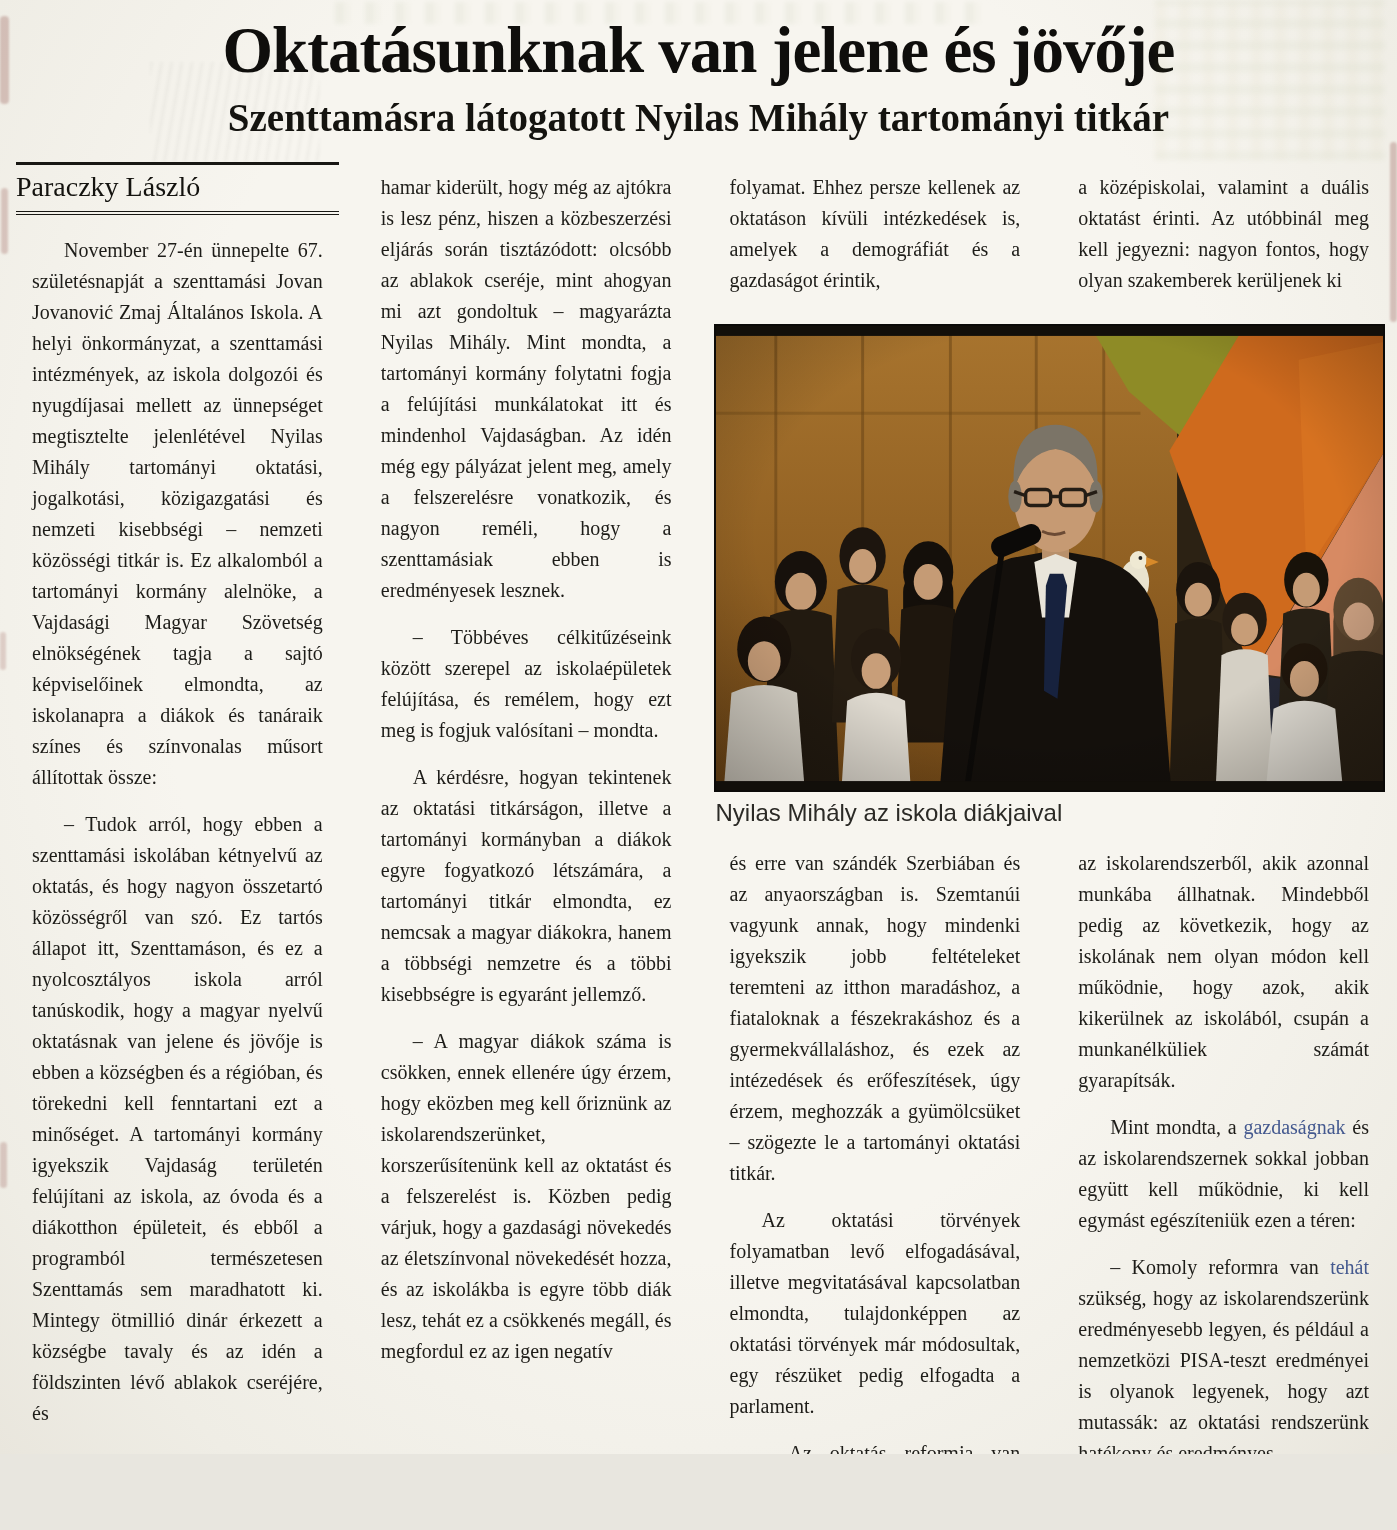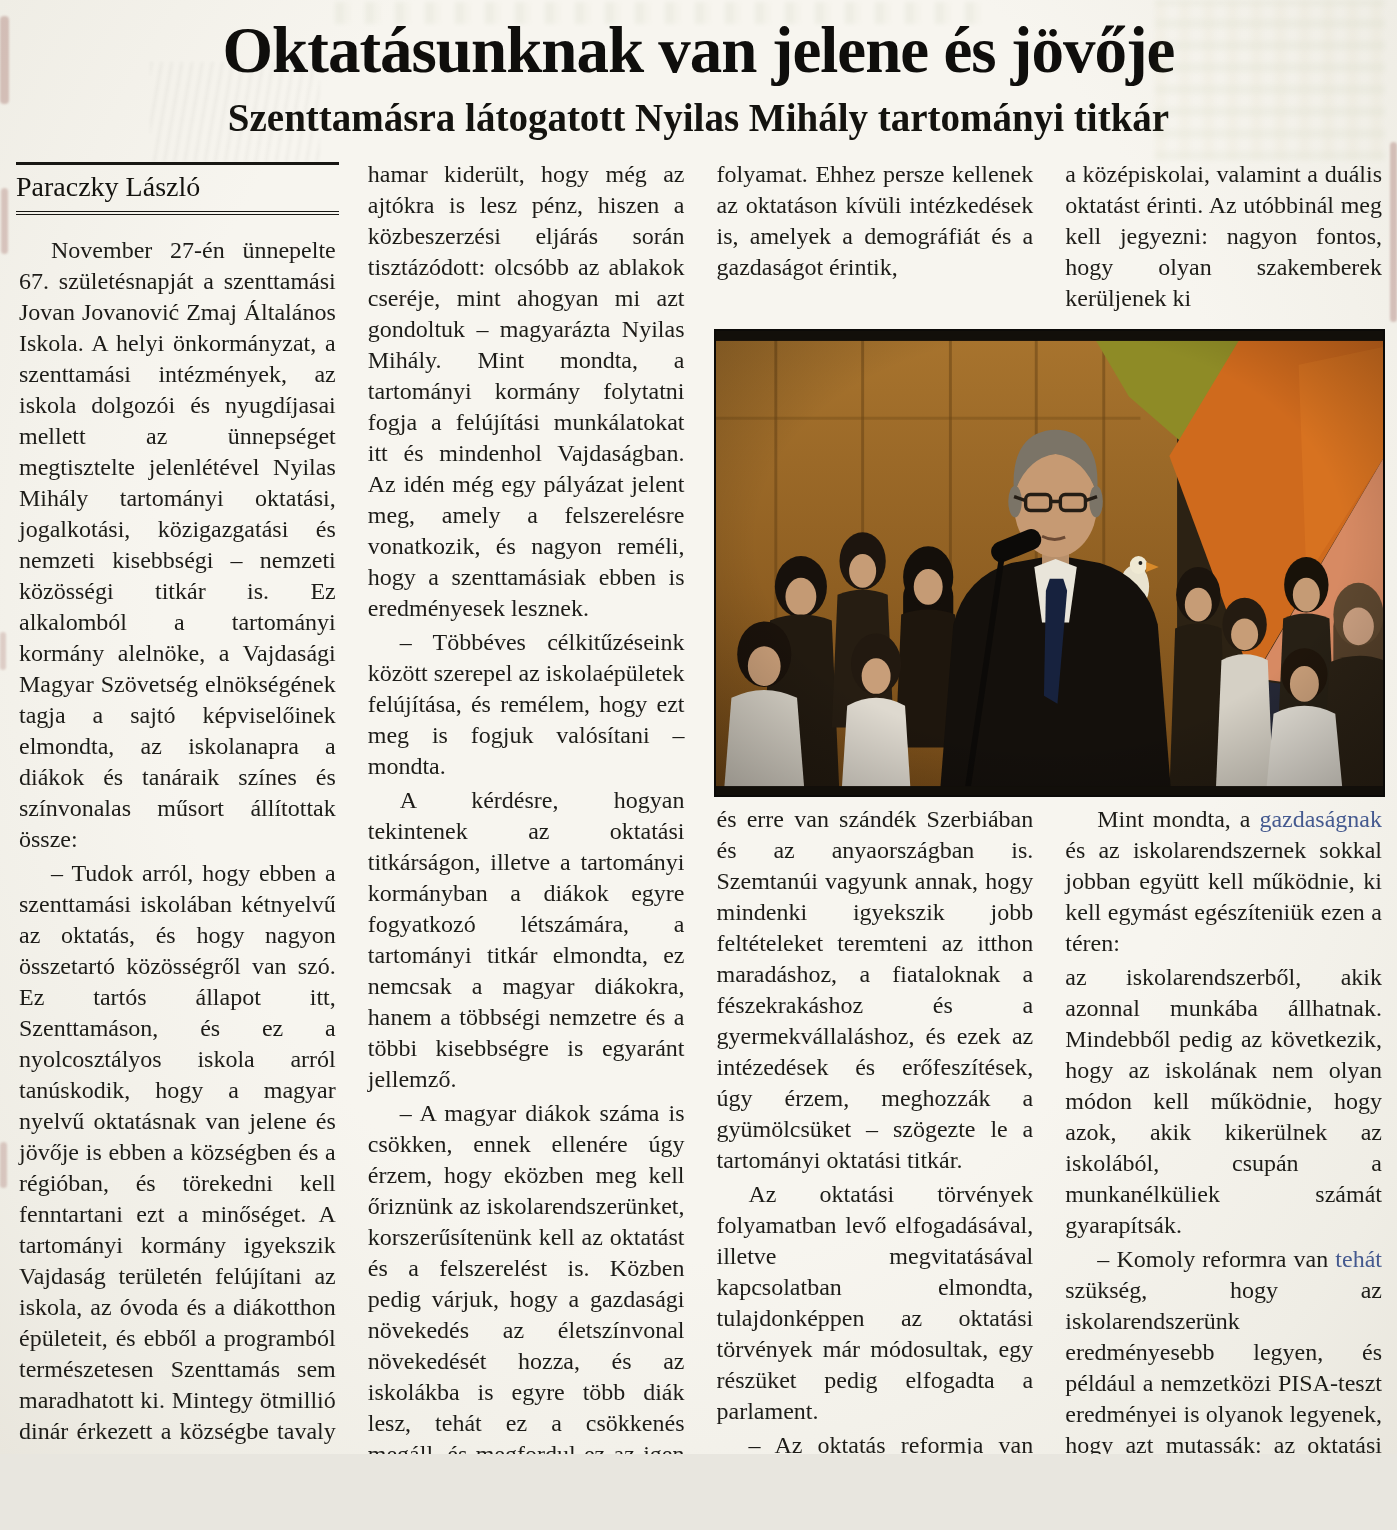--- a/index.html
+++ b/index.html
@@ -38,22 +38,22 @@
   }
   .col1{grid-area:1/1/4/2;}
   .col2{grid-area:1/2/4/3;}
   .col3top{grid-area:1/3/2/4;}
   .col4top{grid-area:1/4/2/5;}
   .photo-figure{grid-area:2/3/3/5;margin:0;padding:12px 0 4px;}
   .col3bot{grid-area:3/3/4/4;}
   .col4bot{grid-area:3/4/4/5;}
 
   p.body{
-    margin:3px;
-    font-size:24px;line-height:31px;
+    margin:16px;
+    font-size:20px;line-height:31px;
     text-align:justify;
     text-indent:32px;
     color:#1d1c18;
   }
   p.body.cont{text-indent:0;}
   .bluetint{color:#44598f;}
 
   .byline-box{
     border-top:3px solid #181713;
     border-bottom:4px double #181713;
@@ -247,28 +247,29 @@
           <g>
             <rect x="284" y="206" width="54" height="21" rx="10" transform="rotate(-22 311 216)" fill="#0c0a08"></rect>
             <path d="M296,230 L260,468" stroke="#0c0a08" stroke-width="6" fill="none"></path>
           </g>
 
           <rect width="692" height="468" fill="url(#vig)"></rect>
           <rect width="692" height="10" fill="#120f0a"></rect>
           <rect y="459" width="692" height="9" fill="#120f0a"></rect>
         </svg>
       </div>
+      <figcaption class="photo-caption">Nyilas Mihály az iskola diákjaival</figcaption>
     </figure>
 
     <div class="col3bot">
       <p class="body cont">és erre van szándék Szerbiában és az anyaországban is. Szemtanúi vagyunk annak, hogy mindenki igyekszik jobb feltételeket teremteni az itthon maradáshoz, a fiataloknak a fészekrakáshoz és a gyermekvállaláshoz, és ezek az intézedések és erőfeszítések, úgy érzem, meghozzák a gyümölcsüket – szögezte le a tartományi oktatási titkár.</p>
       <p class="body">Az oktatási törvények folyamatban levő elfogadásával, illetve megvitatásával kapcsolatban elmondta, tulajdonképpen az oktatási törvények már módosultak, egy részüket pedig elfogadta a parlament.</p>
       <p class="body">– Az oktatás reformja van folyamatban, ami elsősorban</p>
     </div>
 
     <div class="col4bot">
+      <p class="body cont">az iskolarendszerből, akik azonnal munkába állhatnak. Mindebből pedig az következik, hogy az iskolának nem olyan módon kell működnie, hogy azok, akik kikerülnek az iskolából, csupán a munkanélküliek számát gyarapítsák.</p>
       <p class="body"><span>Mint mondta, a </span><span class="bluetint">gazdaságnak</span><span> és az iskolarendszernek sokkal jobban együtt kell működnie, ki kell egymást egészíteniük ezen a téren:</span></p>
-      <p class="body cont">az iskolarendszerből, akik azonnal munkába állhatnak. Mindebből pedig az következik, hogy az iskolának nem olyan módon kell működnie, hogy azok, akik kikerülnek az iskolából, csupán a munkanélküliek számát gyarapítsák.</p>
       <p class="body"><span>– Komoly reformra van </span><span class="bluetint">tehát</span><span> szükség, hogy az iskolarendszerünk eredményesebb legyen, és például a nemzetközi PISA-teszt eredményei is olyanok legyenek, hogy azt mutassák: az oktatási rendszerünk hatékony és eredményes.</span></p>
     </div>
 
   </div>
 </div>
 
 </body></html>

